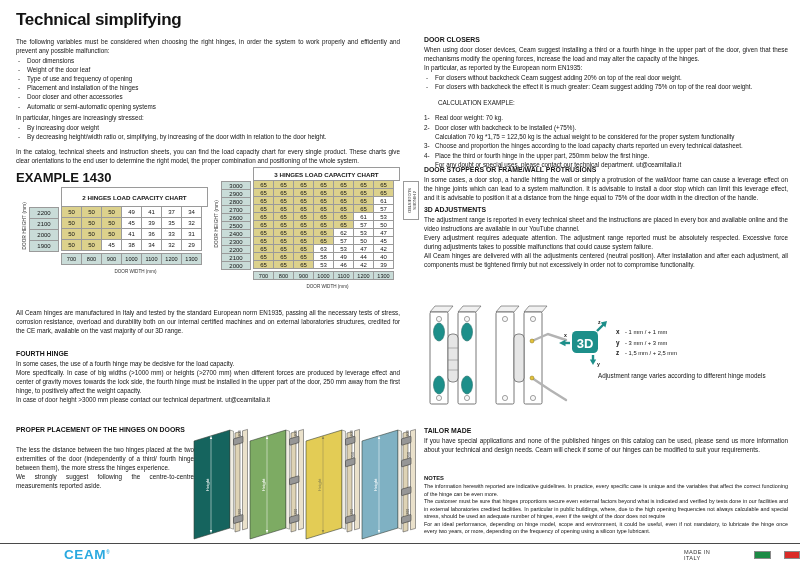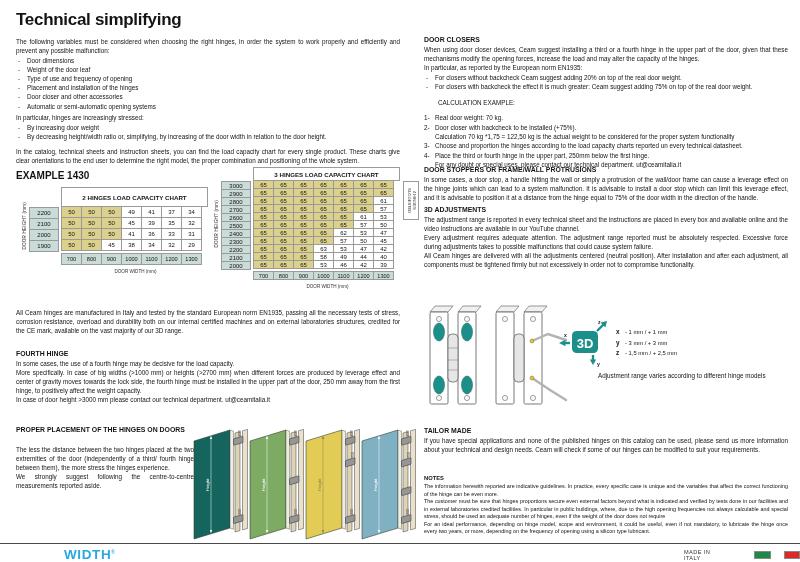--- a/index.html
+++ b/index.html
@@ -1,21 +1,21 @@
 <!DOCTYPE html>
 <html style="--hl: #dcd18c; --head: #c9dcd8; --logoblue: #2aa9e0;"><head>
 <meta charset="utf-8">
 <style>
   html,body{margin:0;padding:0;}
   body{width:800px;height:562px;background:#ffffff;position:relative;overflow:hidden;
        font-family:"Liberation Sans",sans-serif;color:#141414;}
   .abs{position:absolute;}
   .h1{font-size:17px;font-weight:bold;letter-spacing:-0.3px;}
   .sechead{font-size:6.9px;font-weight:bold;margin:0 0 3px 0;}
-  .exhead{font-size:10px;font-weight:bold;}
+  .exhead{font-size:13px;font-weight:bold;}
   p.body{font-size:6.3px;line-height:1.42;text-align:justify;margin:0;}
   .bullet{display:flex;font-size:6.3px;line-height:1.45;}
   .bullet .m{width:9px;flex:none;padding-left:2px;}
   .bullet .t{flex:1;}
   .small p.body{font-size:5.4px;line-height:1.4;}
 
   
   .captable{position:absolute;}
   .tcore{display:flex;align-items:stretch;}
   .yaxis{writing-mode:vertical-rl;transform:rotate(180deg);font-size:4.6px;color:#333;
@@ -555,18 +555,18 @@
 <div class="abs small" style="left:424px;top:475px;width:364px;">
   <div class="sechead" style="font-size:5.8px;margin-bottom:2px;">NOTES</div>
   <div>
       <p class="body">The information herewith reported are indicative guidelines. In practice, every specific case is unique and the variables that affect the correct functioning of the hinge can be even more.</p>
       <p class="body">The customer must be sure that hinges proportions secure even external factors beyond what is indicated and verified by tests done in our facilities and in external laboratories credited facilities. In particular in public buildings, where, due to the high opening frequencies not always calculable and special stress, should be used an adequate number of hinges, even if the weight of the door does not require</p>
       <p class="body">For an ideal performance, depending on hinge model, scope and environment, it could be useful, even if not mandatory, to lubricate the hinge once every two years, or more, depending on the frequency of opening using a silicon type lubricant.</p>
     </div>
 </div>
 
 <div class="abs footer-rule"></div>
-<div class="abs ceam-logo" style="left:64px;top:547px;"><span>WIDTH</span><sup>®</sup></div>
+<div class="abs ceam-logo" style="left:64px;top:547px;"><span>CEAM</span><sup>®</sup></div>
 <div class="abs made-row" style="left:684px;top:549px;">
   <span class="made-label">MADE IN ITALY</span>
   <span class="flag green" style="background: rgb(28, 138, 69);"></span>
   <span class="flag red" style="background: rgb(218, 43, 39);"></span>
 </div>
 
 </body></html>

